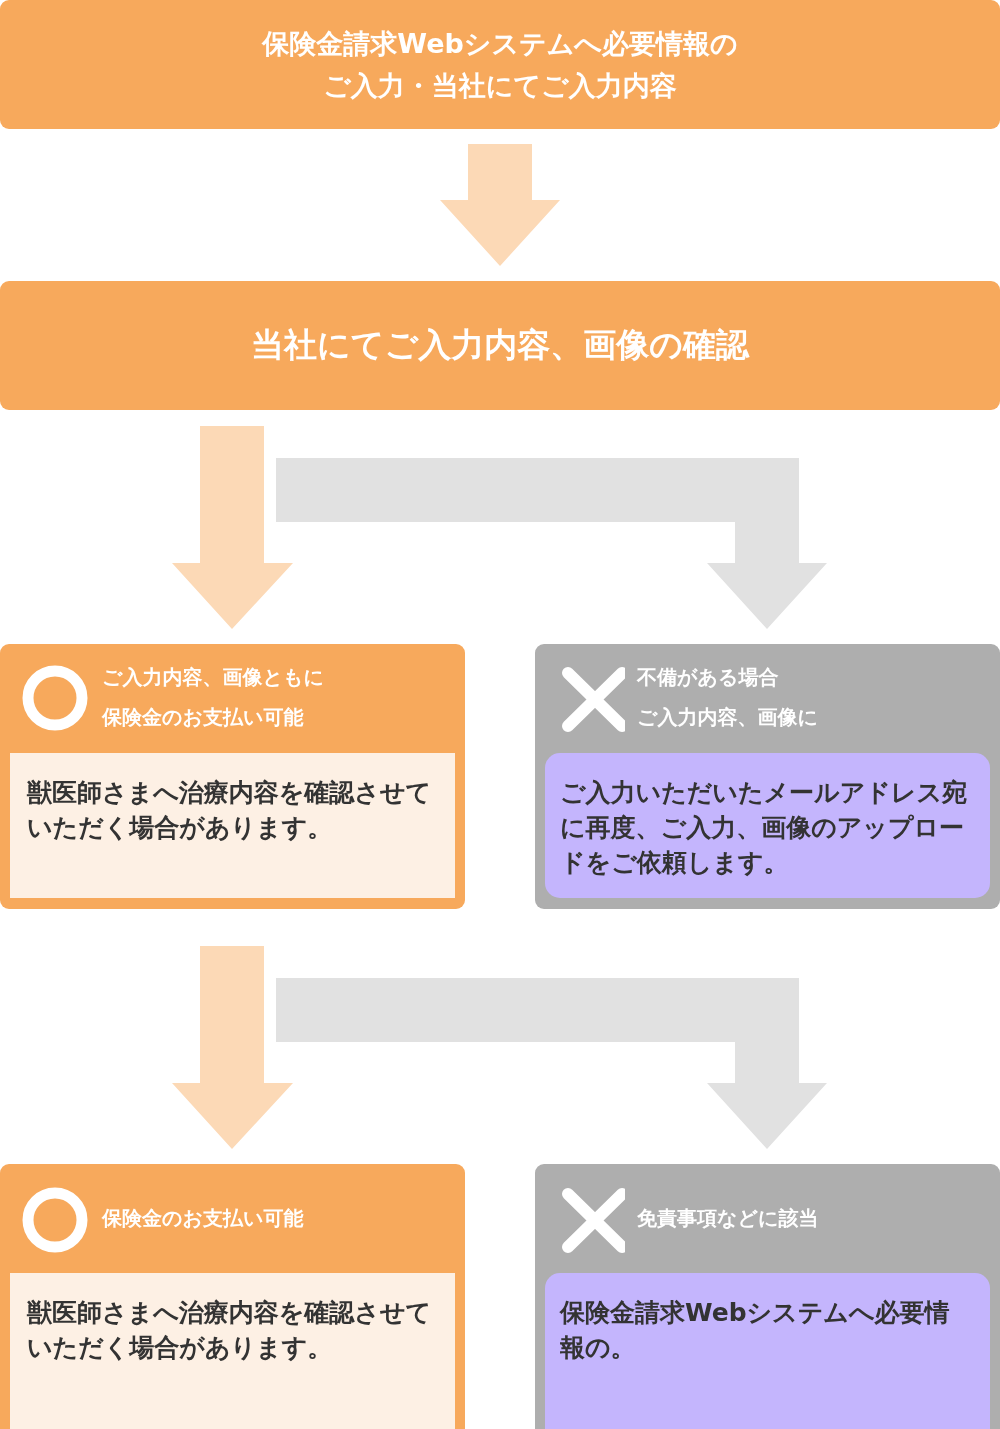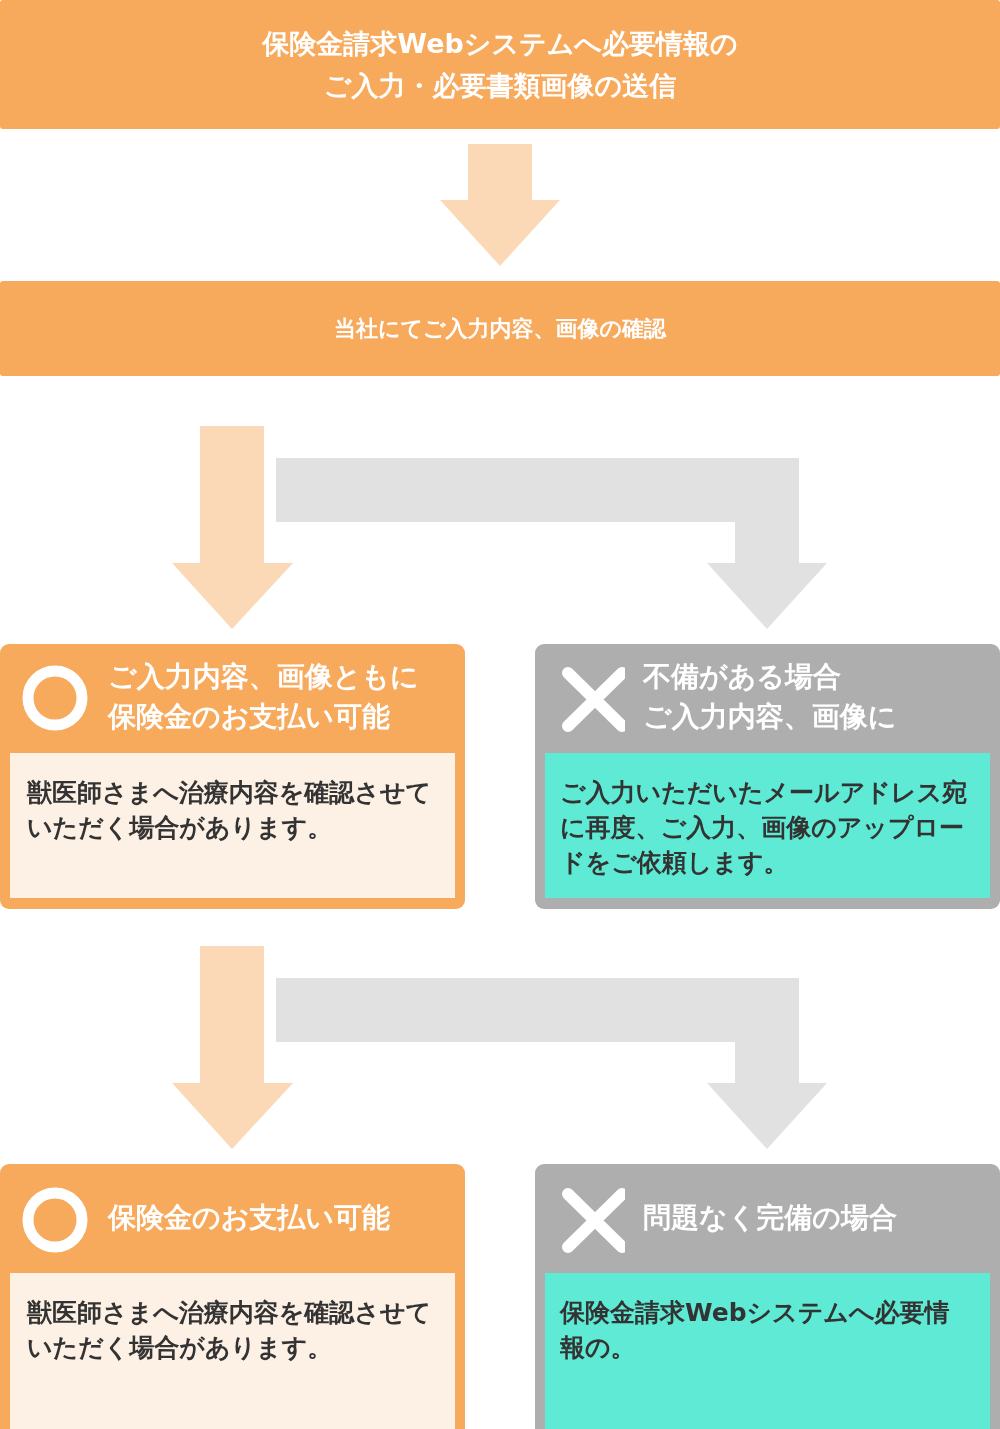--- a/index.html
+++ b/index.html
@@ -1,50 +1,50 @@
 <!DOCTYPE html>
 <html><head>
 <meta charset="utf-8">
 <style>
   html, body { margin:0; padding:0; background:#ffffff; }
   body { width:1000px; height:1429px; position:relative; overflow:hidden;
          font-family:"DejaVu Sans", "Liberation Sans", sans-serif; }
-  .step { position:absolute; left:0; width:1000px; background:#F7A95C; border-radius:3px;
+  .step { position:absolute; left:0; width:1000px; background:#F7A95C; border-radius:9px;
           display:flex; align-items:center; justify-content:center; text-align:center;
           color:#ffffff; font-weight:bold; }
   .step-1 { top:0; height:129px; font-size:27px; line-height:42px; }
-  .step-2 { top:281px; height:95px; font-size:22px; }
+  .step-2 { top:281px; height:129px; font-size:33px; }
   .step span { display:block; }
   svg.arrows { position:absolute; left:0; top:0; width:1000px; height:1429px; }
   .card { position:absolute; width:465px; border-radius:9px; }
   .card.ok { background:#F7A95C; left:0; }
   .card.ng { background:#AEAEAE; left:535px; }
   .card.r1 { top:644px; height:265px; }
   .card.r2 { top:1164px; height:316px; }
   .card .icon { position:absolute; left:20px; width:70px; height:70px; }
   .card.r1 .icon { top:20px; }
   .card.r2 .icon { top:21px; }
-  .card .title { position:absolute; left:108px; right:10px; color:#ffffff; font-weight:bold;
-                 font-size:28px; line-height:40px; }
+  .card .title { position:absolute; left:102px; right:10px; color:#ffffff; font-weight:bold;
+                 font-size:20px; line-height:40px; }
   .card.r1 .title { top:13px; }
   .card.r2 .title { top:34px; }
   .card .body { position:absolute; left:10px; right:10px; top:109px; bottom:11px;
                 padding:22px 16px 0 17px; box-sizing:border-box; color:#333333;
                 font-size:25px; line-height:35px; font-weight:bold; }
   .card.ok .body { background:#FDF0E4; }
-  .card.ng .body { background:#5eead4; }
+  .card.ng .body { background:#c4b5fd;border-radius:15px; }
   .card.ng .body { padding-left:15px; }
 </style>
 </head>
 <body>
 
 <div class="step step-1">
   <div>
     <span>保険金請求Webシステムへ必要情報の</span>
-    <span>ご入力・必要書類画像の送信</span>
+    <span>ご入力・当社にてご入力内容</span>
   </div>
 </div>
 
 <svg class="arrows" viewBox="0 0 1000 1429">
 
   <polygon fill="#FCD9B6" points="468,144 532,144 532,200 560,200 500,266 440,200 468,200"></polygon>
 
   <polygon fill="#FCD9B6" points="200,426 264,426 264,563 293,563 232,629 172,563 200,563"></polygon>
 
   <polygon fill="#E1E1E1" points="276,458 799,458 799,563 827,563 767,629 707,563 735,563 735,522 276,522"></polygon>
@@ -87,15 +87,15 @@
   </svg>
   <div class="title">保険金のお支払い可能</div>
   <div class="body">獣医師さまへ治療内容を確認させていただく場合があります。</div>
 </div>
 
 <div class="card ng r2">
   <svg class="icon" viewBox="0 0 70 70">
     <line x1="13" y1="9" x2="67" y2="62" stroke="#ffffff" stroke-width="12" stroke-linecap="round"></line>
     <line x1="67" y1="9" x2="13" y2="62" stroke="#ffffff" stroke-width="12" stroke-linecap="round"></line>
   </svg>
-  <div class="title">問題なく完備の場合</div>
+  <div class="title">免責事項などに該当</div>
   <div class="body">保険金請求Webシステムへ必要情報の。</div>
 </div>
 
 </body></html>

